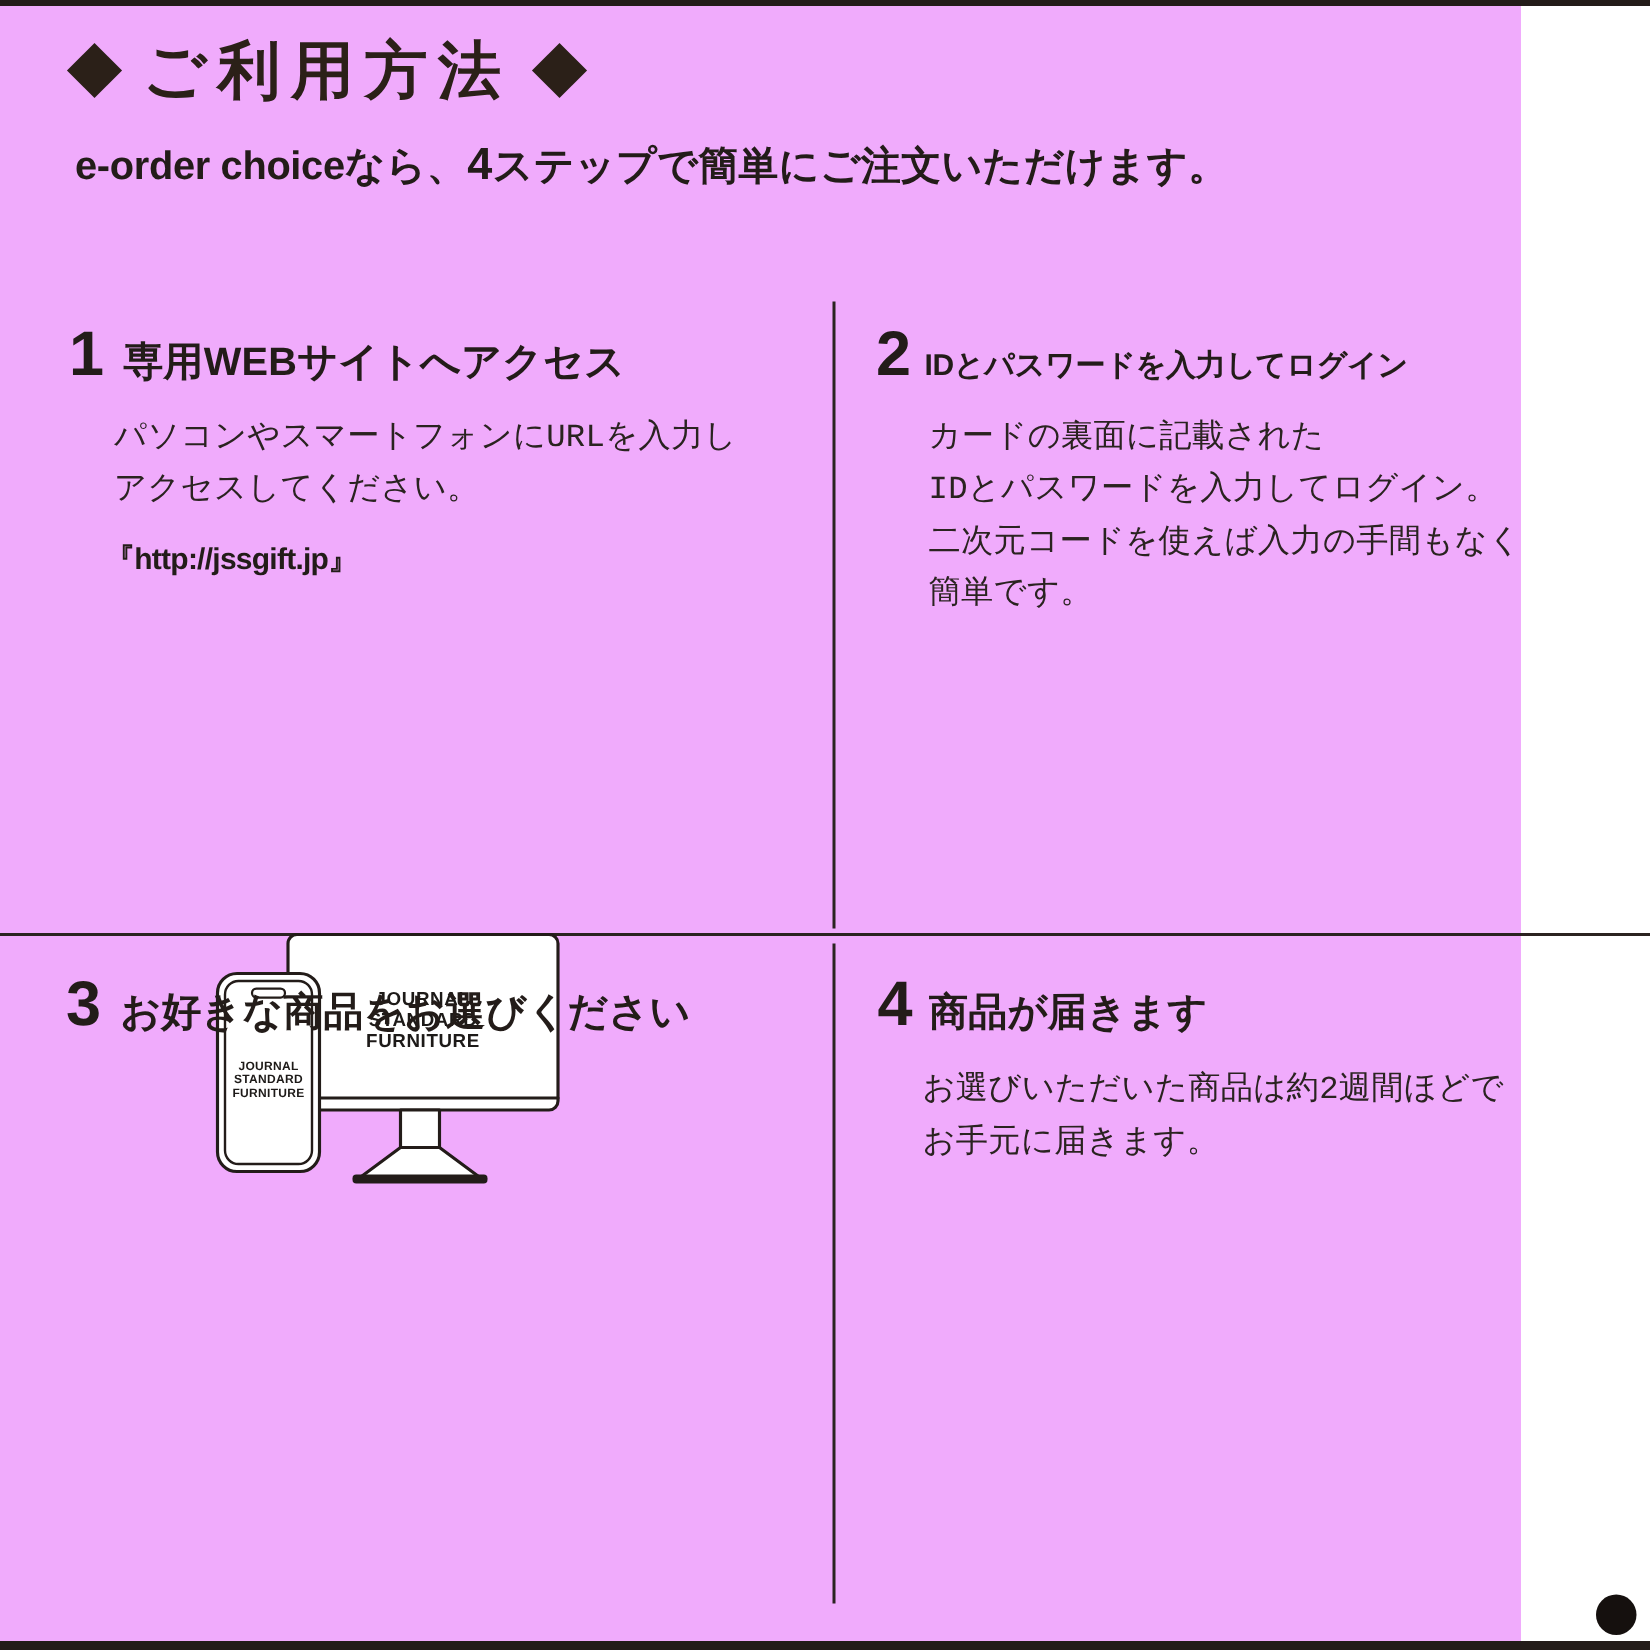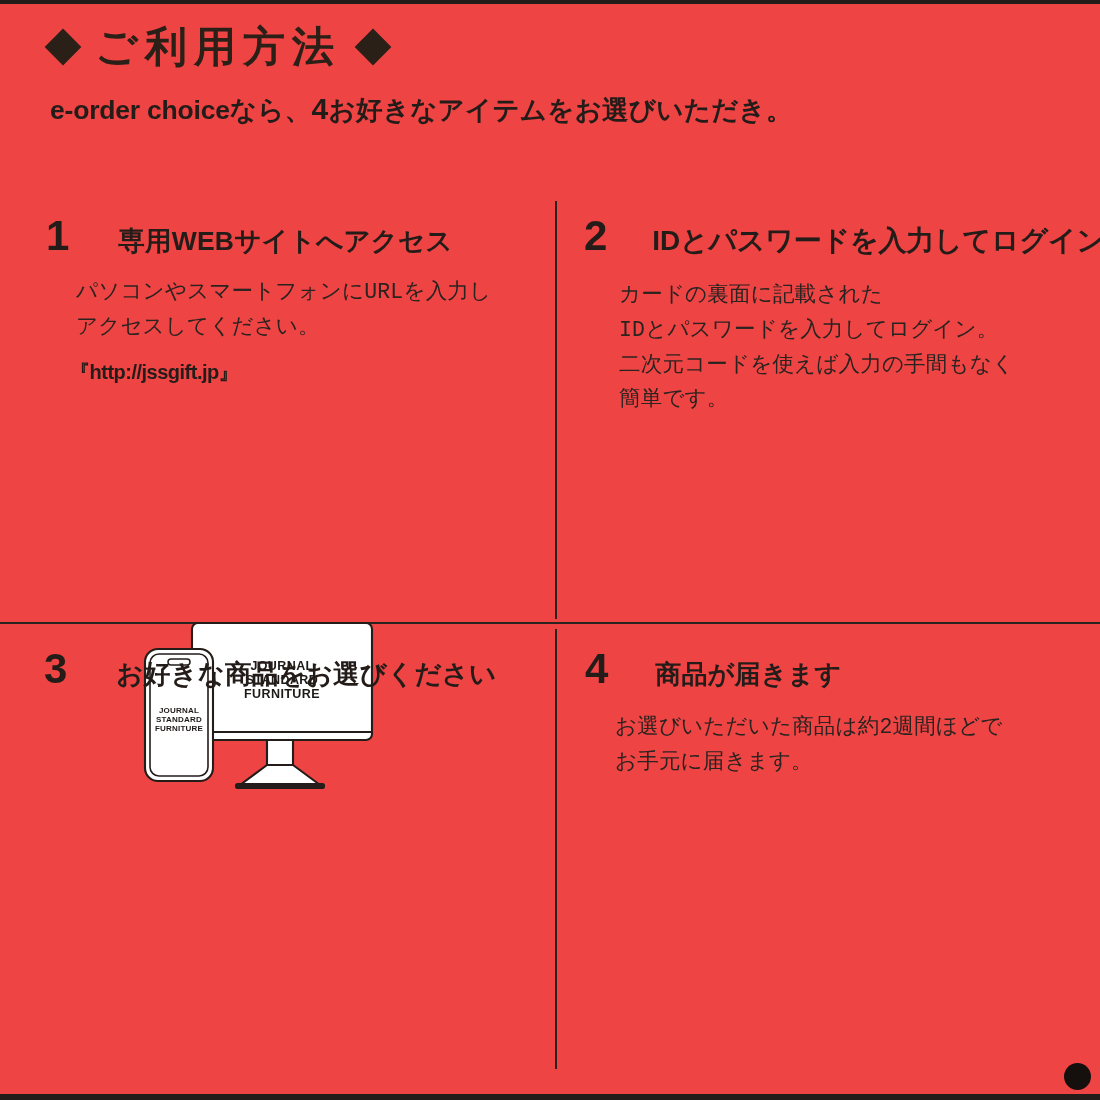--- a/index.html
+++ b/index.html
@@ -11,23 +11,23 @@
     width: 1100px;
     height: 1100px;
     font-family: "Liberation Sans", "DejaVu Sans", sans-serif;
     color: #2b2320;
     overflow: hidden;
     position: relative;
   }
 
   #page {
     position: relative;
-    width: 1100px;
+    width: 1014px;
     height: 1100px;
-    background: #ef4444;
+    background: #f0abfc;
     box-sizing: border-box;
   }
 
   
   .page-edge-top {
     position: absolute;
     left: 0; top: 0;
     width: 1100px; height: 4px;
     background: #231c19;
   }
@@ -136,23 +136,22 @@
     color: #231c19;
     line-height: 1;
     letter-spacing: 0px;
   }
   .step-title {
     font-size: 26.5px;
     font-weight: 700;
     color: #231c19;
     letter-spacing: 0.2px;
     white-space: nowrap;
-    margin-left: 36px;
-  }
-  .cell.c2 .step-title { font-size: 28px; letter-spacing: -0.2px; }
+  }
+  .cell.c2 .step-title { font-size: 20px; letter-spacing: -0.2px; }
   .cell.c4 .step-title { font-size: 26px; }
 
   .step-body {
     font-size: 21.5px;
     line-height: 1.62;
     color: #2a2320;
     letter-spacing: 0.2px;
     font-weight: 400;
     white-space: pre-line;
     font-family: Liberation Mono, monospace;
@@ -191,21 +190,21 @@
 <div id="page">
 
   <div class="page-edge-top"></div>
 
   <div class="header">
     <div class="title-row">
       <span class="diamond"></span>
       <span class="title-text">ご利用方法</span>
       <span class="diamond"></span>
     </div>
-    <div class="subtitle"><span class="lead">e-order choice</span><span>なら、</span><span class="bignum">4</span><span>お好きなアイテムをお選びいただき。</span></div>
+    <div class="subtitle"><span class="lead">e-order choice</span><span>なら、</span><span class="bignum">4</span><span>ステップで簡単にご注文いただけます。</span></div>
   </div>
 
   <div class="grid">
 
     <div class="vrule"></div>
     <div class="vrule bottom"></div>
     <div class="hrule"></div>
 
     <div class="cell c1">
       <div class="step-head">

